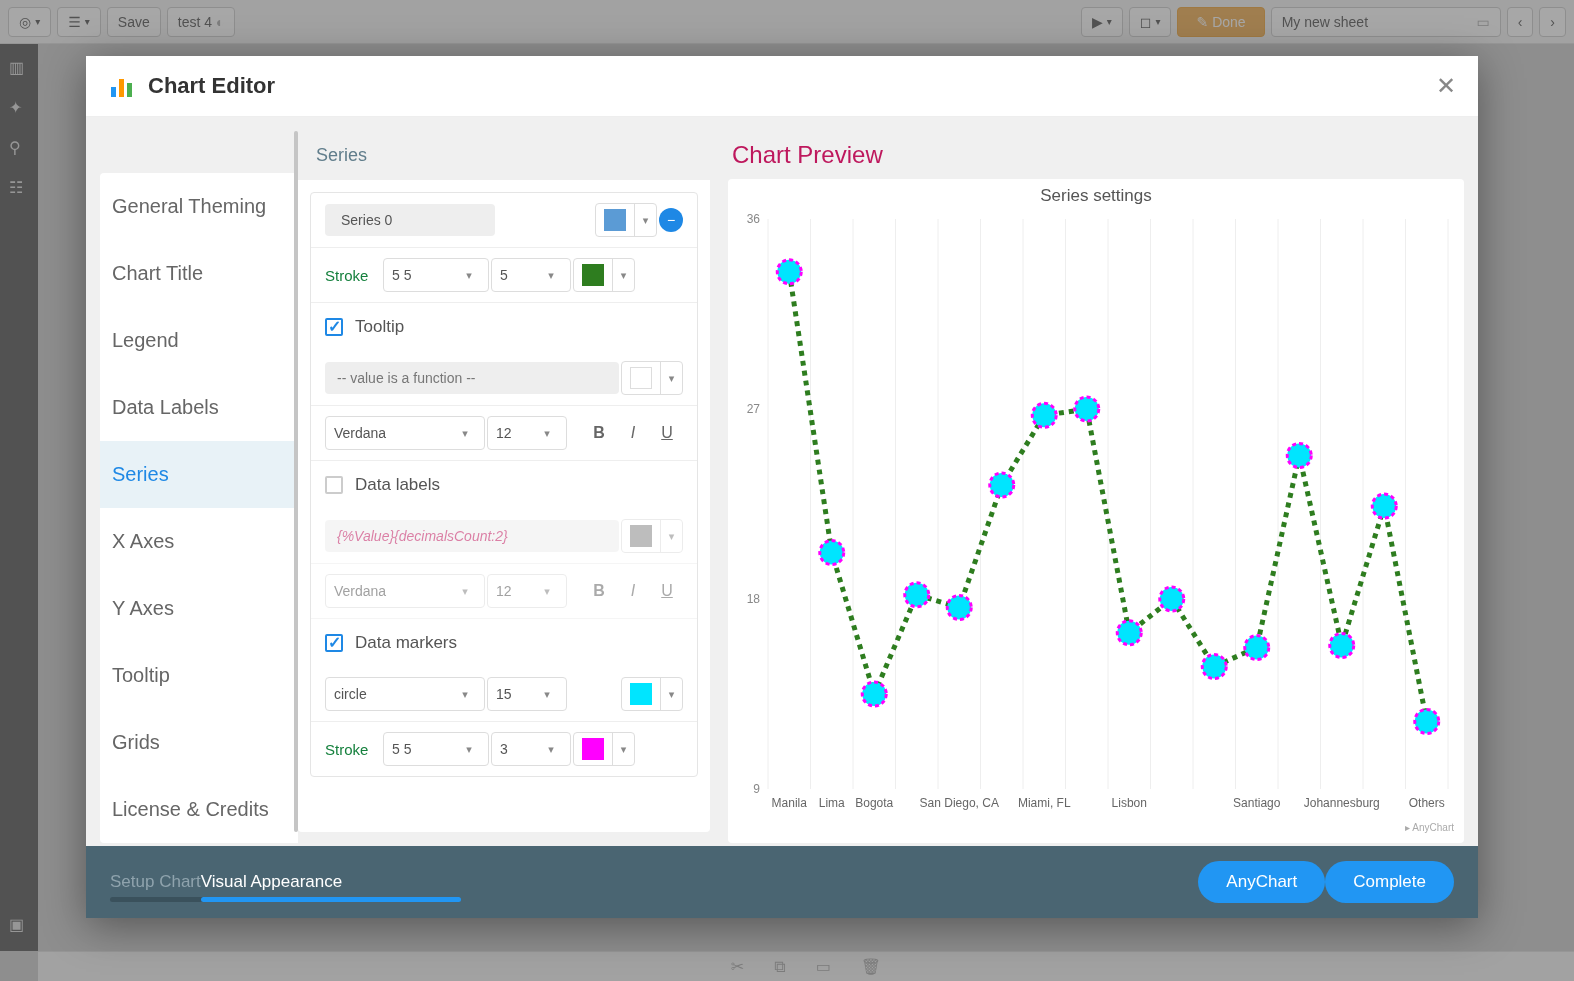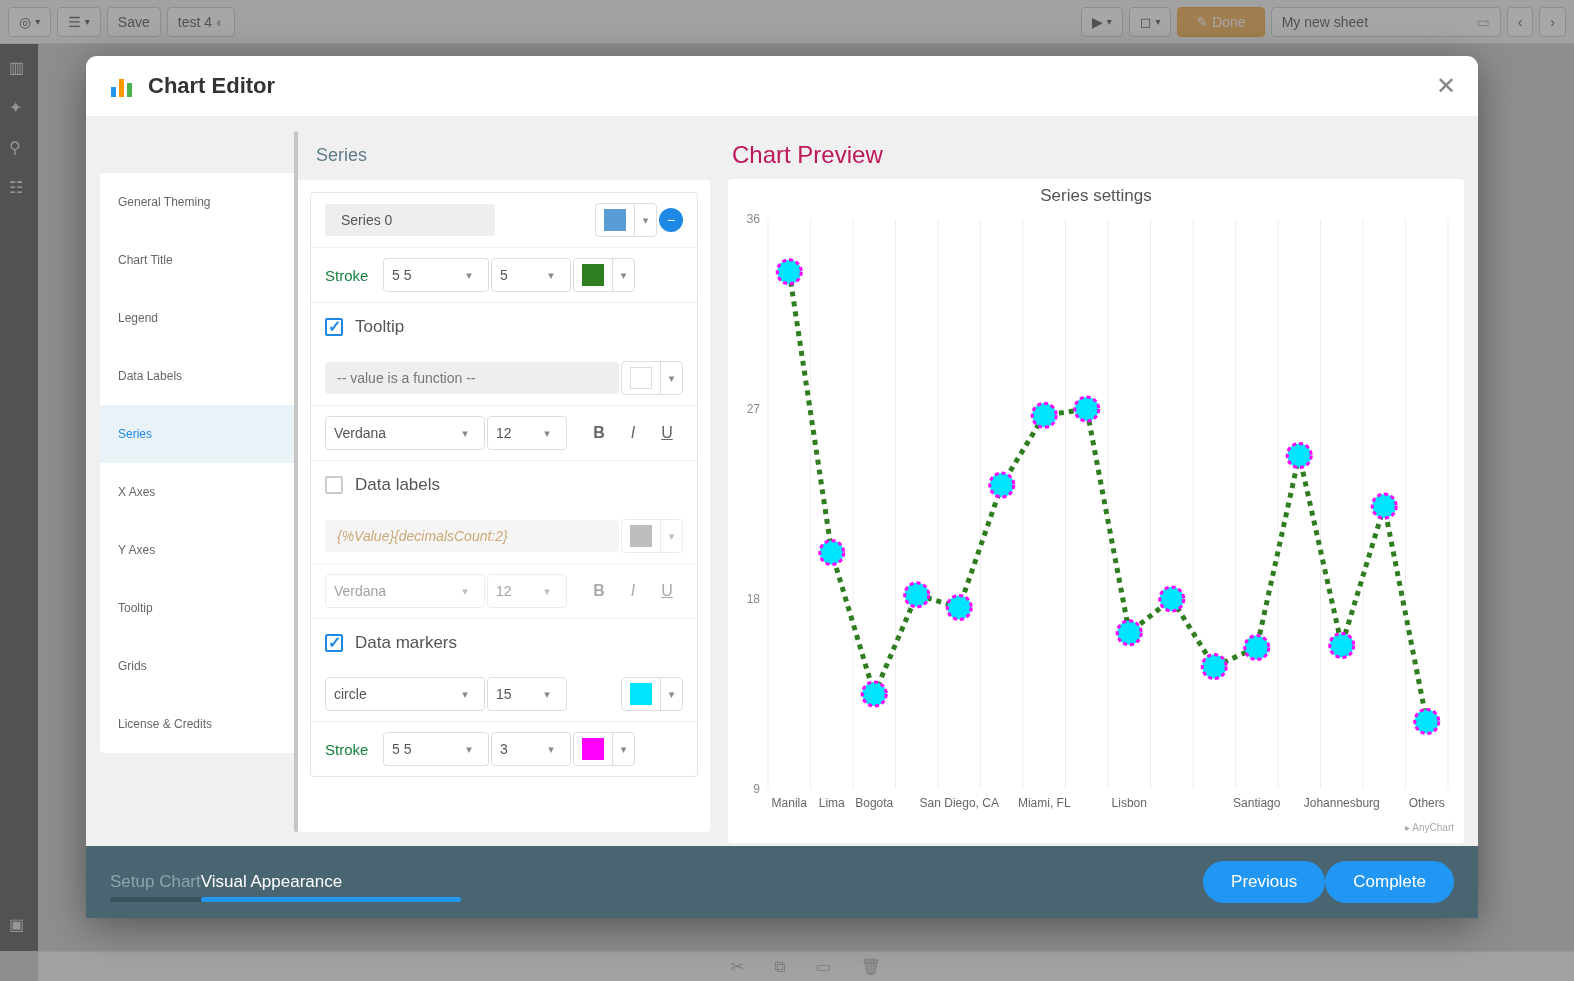--- a/index.html
+++ b/index.html
@@ -5,29 +5,29 @@
 *{box-sizing:border-box;margin:0;padding:0;font-family:"Segoe UI",Arial,sans-serif}
 body{width:1574px;height:981px;background:#ccc;overflow:hidden;position:relative}
 .overlay{position:absolute;inset:0;background:rgba(80,80,80,.5);pointer-events:none}
 .topbar{position:absolute;top:0;left:0;right:0;height:44px;background:#f5f5f5;border-bottom:1px solid #ddd;display:flex;align-items:center;padding:0 8px;gap:6px}
 .topbar .btn{height:30px;padding:0 10px;border:1px solid #ccc;border-radius:4px;background:#fff;display:flex;align-items:center;font-size:14px;color:#555;cursor:pointer;gap:4px}
 .topbar .spacer{flex:1}
 .topbar .done{background:#f0ad4e;color:#fff;border-color:#eea236;padding:0 18px}
 .topbar .sheetname{background:#fff;width:230px}
 .leftbar{position:absolute;left:0;top:44px;bottom:30px;width:38px;background:#555;display:flex;flex-direction:column;align-items:center;padding-top:14px;gap:20px}
 .leftbar .ic{color:#ddd;width:20px;height:20px}
-.modal{position:absolute;left:86px;top:56px;width:1392px;height:862px;background:#fff;border-radius:11px;box-shadow:0 8px 40px rgba(0,0,0,.4);display:flex;flex-direction:column}
+.modal{position:absolute;left:86px;top:56px;width:1392px;height:862px;background:#fff;border-radius:0;box-shadow:0 8px 40px rgba(0,0,0,.4);display:flex;flex-direction:column}
 .modal-head{display:flex;align-items:center;padding:16px 22px;border-bottom:1px solid #eee}
 .modal-head .logo{width:28px;height:28px;margin-right:12px;display:flex;align-items:center;justify-content:center}
 .modal-head h1{font-size:22px;font-weight:600;color:#333}
 .modal-head .close{margin-left:auto;font-size:24px;color:#888;cursor:pointer}
 .modal-body{flex:1;display:flex;background:#f0f0f0;padding:14px;gap:0;overflow:hidden}
 .panel-tabs{width:198px;background:transparent;padding-top:42px}
 .tabs-list{background:#fff;border-radius:4px 0 0 4px}
-.tab{padding:22px 18px;font-size:12px;color:#666;cursor:pointer}
+.tab{padding:22px 12px;font-size:20px;color:#666;cursor:pointer}
 .tab.active{background:#e8f2f7;color:#1e88e5}
 .panel-main{width:412px;background:#fff;border-radius:4px;display:flex;flex-direction:column;position:relative}
 .panel-main::before{content:'';position:absolute;left:-4px;top:0;bottom:0;width:4px;background:#c5c5c5;border-radius:2px}
 .panel-main h2{font-size:18px;font-weight:400;color:#607d8b;padding:14px 18px;background:#f0f0f0}
 .panel-content{flex:1;overflow:auto;padding:12px}
 .panel-inner{border:1px solid #e5e5e5;border-radius:4px}
 .row{display:flex;align-items:center;padding:10px 14px;gap:2px;flex-wrap:wrap;border-bottom:1px solid #eee}
 .row:last-child{border-bottom:none}
 .seriespill{background:#eee;border-radius:4px;padding:8px 16px;font-size:14px;color:#555;flex:0 0 170px}
 .color-sel{display:flex;align-items:center;border:1px solid #ddd;border-radius:4px;height:34px}
@@ -38,21 +38,21 @@
 .sel{height:34px;border:1px solid #ddd;border-radius:4px;padding:0 8px;display:flex;align-items:center;justify-content:space-between;font-size:14px;color:#555;background:#fff}
 .sel .caret{border:none}
 .sel.sm{width:80px}
 .sel.md{width:106px}
 .sel.lg{width:160px}
 .sec-head{display:flex;align-items:center;gap:12px;padding:14px;font-size:17px;color:#555}
 .check{width:18px;height:18px;border:2px solid #1e88e5;border-radius:2px;position:relative}
 .check.on::after{content:'✓';position:absolute;left:1px;top:-3px;color:#1e88e5;font-size:16px;font-weight:bold}
 .check.off{border-color:#ccc}
 .fnbox{background:#eee;border-radius:4px;padding:8px 12px;font-size:14px;color:#777;flex:1}
-.fnbox.dis{color:#a16207;font-style:italic}
+.fnbox.dis{color:#be185d;font-style:italic}
 .fmtbtn{width:32px;height:32px;border-radius:4px;display:flex;align-items:center;justify-content:center;color:#666;cursor:pointer}
 .fmtbtn.b{font-weight:bold}
 .fmtbtn.i{font-style:italic}
 .fmtbtn.u{text-decoration:underline}
 .disabled{opacity:.55;pointer-events:none}
 .preview{flex:1;margin-left:18px;display:flex;flex-direction:column}
 .preview h2{font-size:24px;font-weight:400;color:#be185d;padding:10px 4px}
 .chartbox{flex:1;background:#fff;border-radius:4px;position:relative}
 .modal-foot{height:72px;background:#4a6572;display:flex;align-items:center;padding:0 24px;}
 .step{color:#fff;font-size:17px;position:relative}
@@ -318,16 +318,16 @@
             <circle cx="656.25" cy="327.11111111111114" r="12" fill="#00e5ff" stroke="#ff00ff" stroke-width="3" stroke-dasharray="4 3"></circle>
             <circle cx="698.75" cy="542.4444444444445" r="12" fill="#00e5ff" stroke="#ff00ff" stroke-width="3" stroke-dasharray="4 3"></circle>
             <text x="726" y="652" text-anchor="end" font-size="10" fill="#aaa">▸ AnyChart</text>
           </svg></div>
     </div>
   </div>
   <div class="modal-foot">
     <div class="step dim">Setup Chart</div>
     <div class="step cur">Visual Appearance</div>
     <div class="foot-spacer"></div>
-    <button class="footbtn">Previous</button>
+    <button class="footbtn">AnyChart</button>
     <button class="footbtn">Complete</button>
   </div>
 </div>
 
 </body></html>

